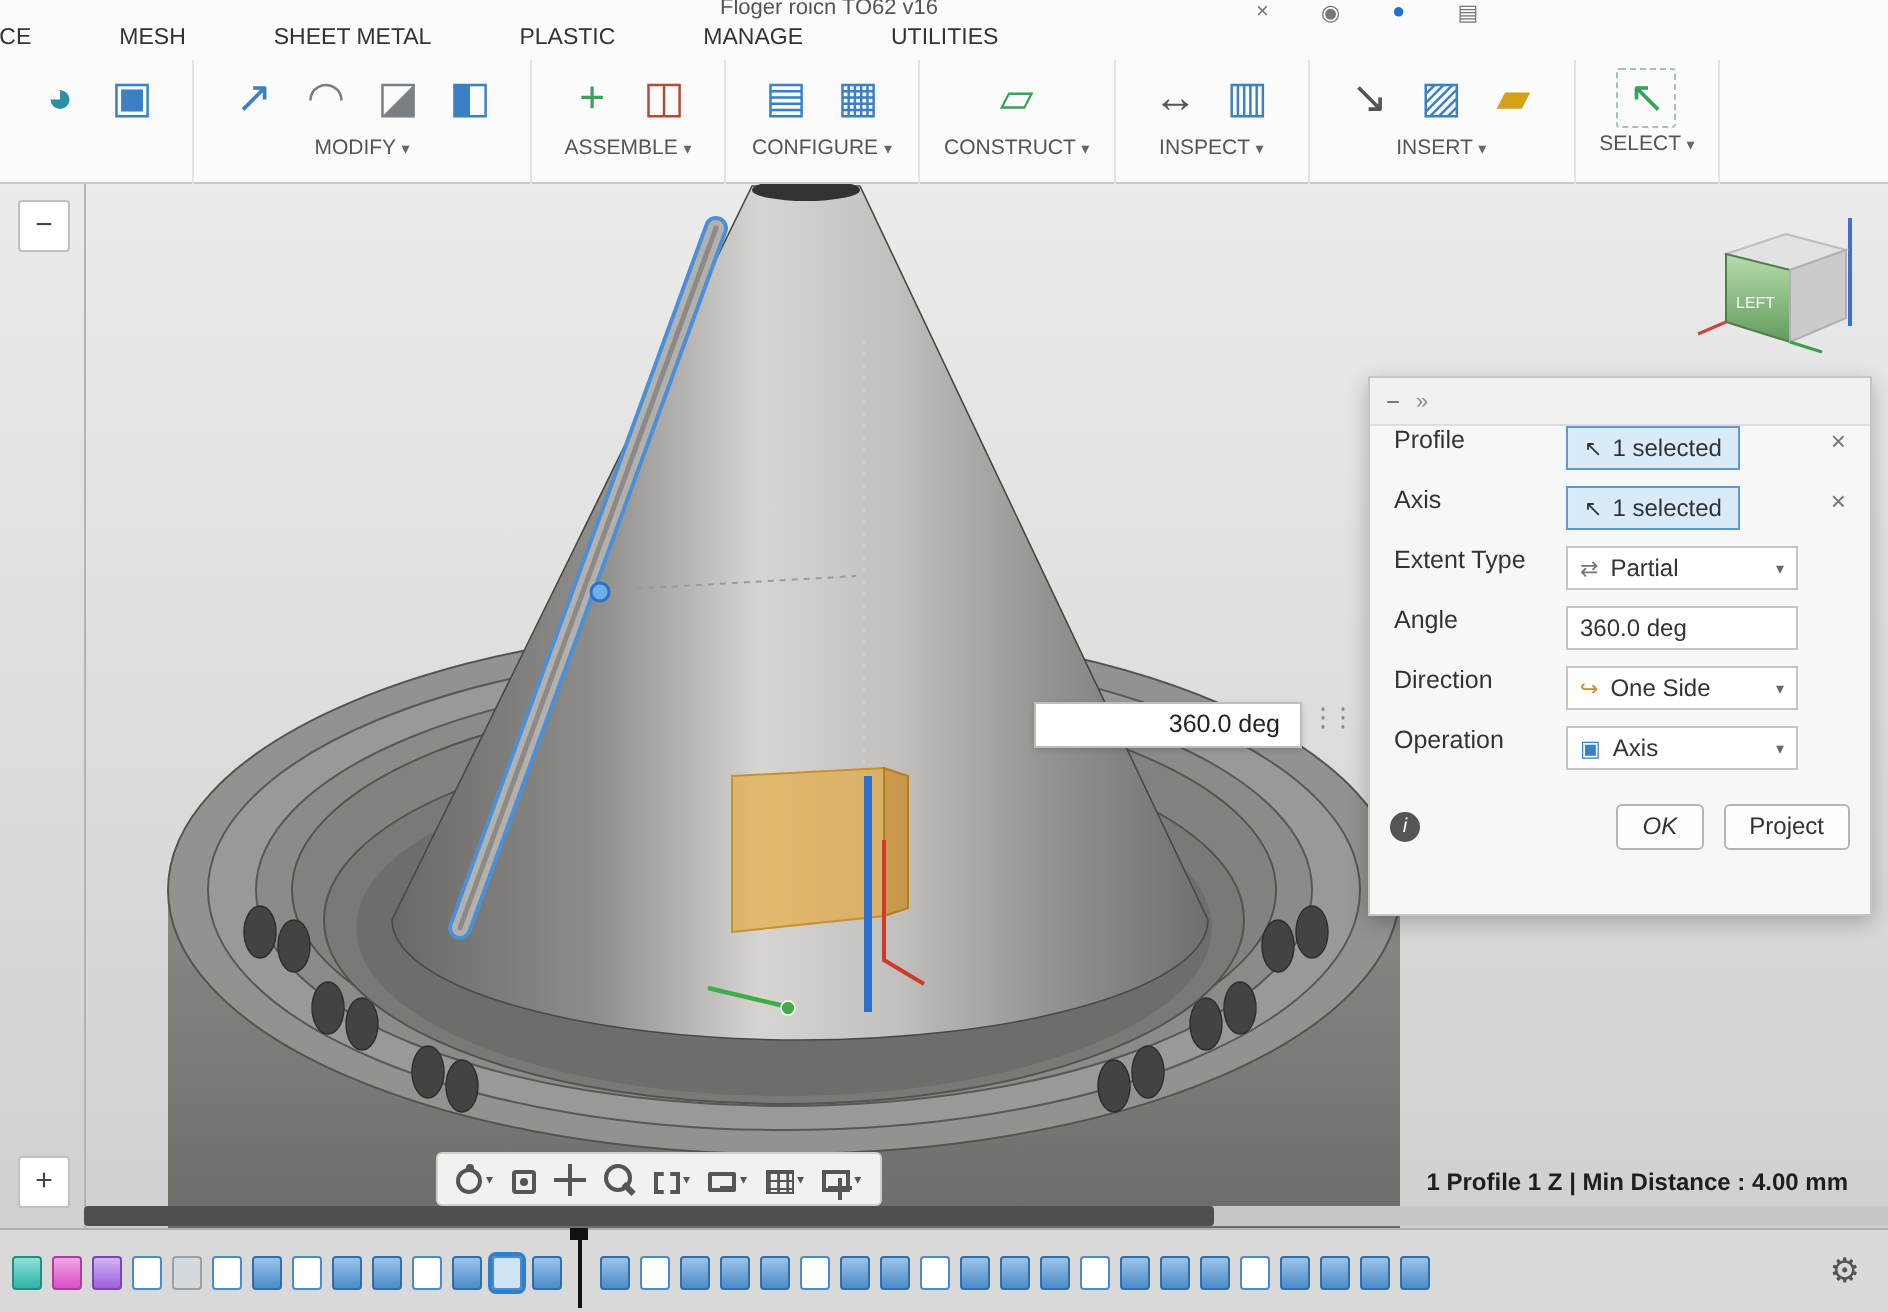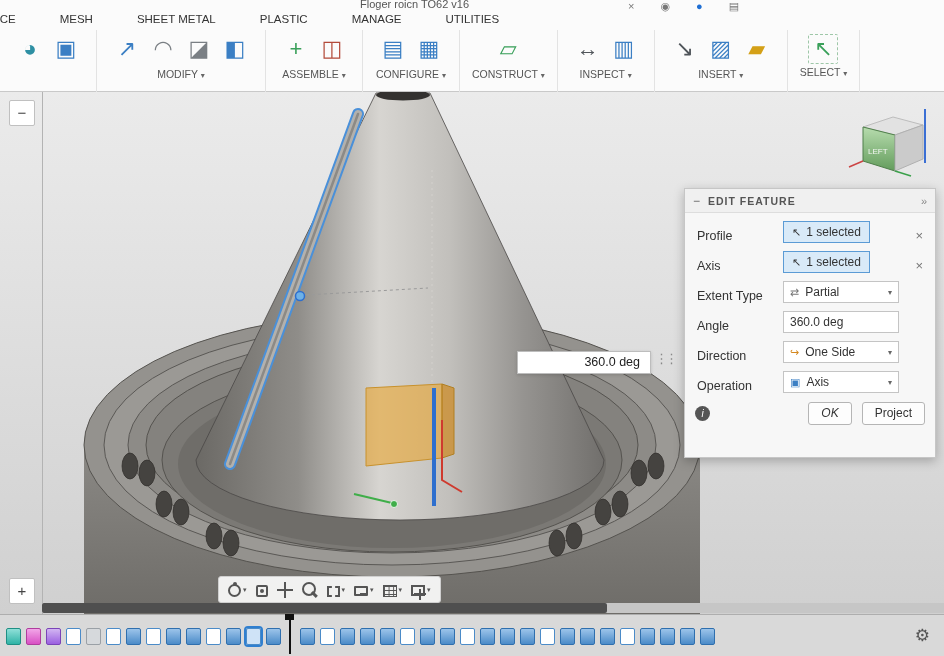--- a/index.html
+++ b/index.html
@@ -36,21 +36,21 @@
   
   #floating-input { position:absolute; left:517px; top:351px; width:134px; height:23px; background:#fff; border:1px solid #bdbdbd; font-size:12.5px; color:#222; text-align:right; line-height:21px; padding-right:10px; box-shadow:0 1px 3px rgba(0,0,0,.15); z-index:6; }
   #floating-grip { position:absolute; left:655px; top:351px; font-size:13px; letter-spacing:-3px; color:#888; z-index:6; cursor:grab; }
 
   
   #dialog { position:absolute; left:684px; top:188px; width:252px; height:270px; background:#f7f7f7; border:1px solid #c6c6c6; box-shadow:0 3px 10px rgba(0,0,0,.25); z-index:7; font-size:12.5px; color:#333; }
   #dlg-header { height:24px; display:flex; align-items:center; background:#f0f0f0; border-bottom:1px solid #ddd; padding:0 8px; }
   #dlg-collapse { font-size:12px; color:#666; margin-right:8px; cursor:pointer; }
   #dlg-title { font-size:10.5px; font-weight:bold; letter-spacing:1px; color:#555; flex:1; }
   #dlg-more { font-size:11px; color:#888; cursor:pointer; }
-  .row { display:flex; align-items:flex-end; height:30px; padding:0 12px; }
+  .row { display:flex; align-items:flex-start; height:30px; padding:0 12px; }
   .lbl { width:86px; flex:none; }
   .val { flex:1; display:flex; align-items:center; }
   .selbox { display:flex; align-items:center; gap:5px; background:#d9eaf8; border:1px solid #5b9bd5; height:22px; padding:0 8px; font-size:12px; cursor:pointer; }
   .cursor-ic { font-size:11px; color:#333; }
   .xbtn { margin-left:auto; color:#777; font-size:13px; cursor:pointer; }
   .chk { width:15px; height:15px; background:#fff; border:1px solid #8a8a8a; border-radius:2px; text-align:center; line-height:13px; font-size:12px; color:#222; cursor:pointer; }
   .dd { display:flex; align-items:center; gap:6px; width:116px; height:22px; background:#fff; border:1px solid #c4c4c4; padding:0 6px; font-size:12px; cursor:pointer; }
   .dd-caret { margin-left:auto; font-size:8px; color:#666; }
   .flip-ic { color:#777; font-size:11px; }
   .dir-ic { color:#d4881f; font-size:11px; }
@@ -279,21 +279,20 @@
     <line x1="20" y1="58" x2="6" y2="64" stroke="#cc4444" stroke-width="1.5"></line>
     <line x1="52" y1="68" x2="68" y2="73" stroke="#3aa04a" stroke-width="1.5"></line>
   </svg>
 
   <div id="floating-input">360.0 deg</div>
   <div id="floating-grip">⋮⋮</div>
 
   <div id="dialog">
     <div id="dlg-header">
       <span id="dlg-collapse">−</span>
-      <span id="dlg-title">EDIT FEATURE</span>
       <span id="dlg-more">»</span>
     </div>
 
     <div class="row">
       <span class="lbl">Profile</span>
       <span class="val">
         <span class="selbox">
           <span class="cursor-ic">↖</span>
           <span>1 selected</span>
         </span>
@@ -387,20 +386,21 @@
           <i class="nv nv-grid"></i>
           <span class="nav-caret">▾</span>
         </span>
         <span class="nav-item">
           <i class="nv nv-views"></i>
           <span class="nav-caret">▾</span>
         </span>
       </span>
   </div>
 
+  <div id="status-text">1 Profile 1 Z | Min Distance : 4.00 mm</div>
 
   <div id="tl-scroll-track">
     <div id="tl-scroll-thumb"></div>
   </div>
   <div id="timeline">
     <div id="timeline-items">
         <span class="tl k-mesh"></span>
         <span class="tl k-form"></span>
         <span class="tl k-move"></span>
         <span class="tl k-sketch"></span>

